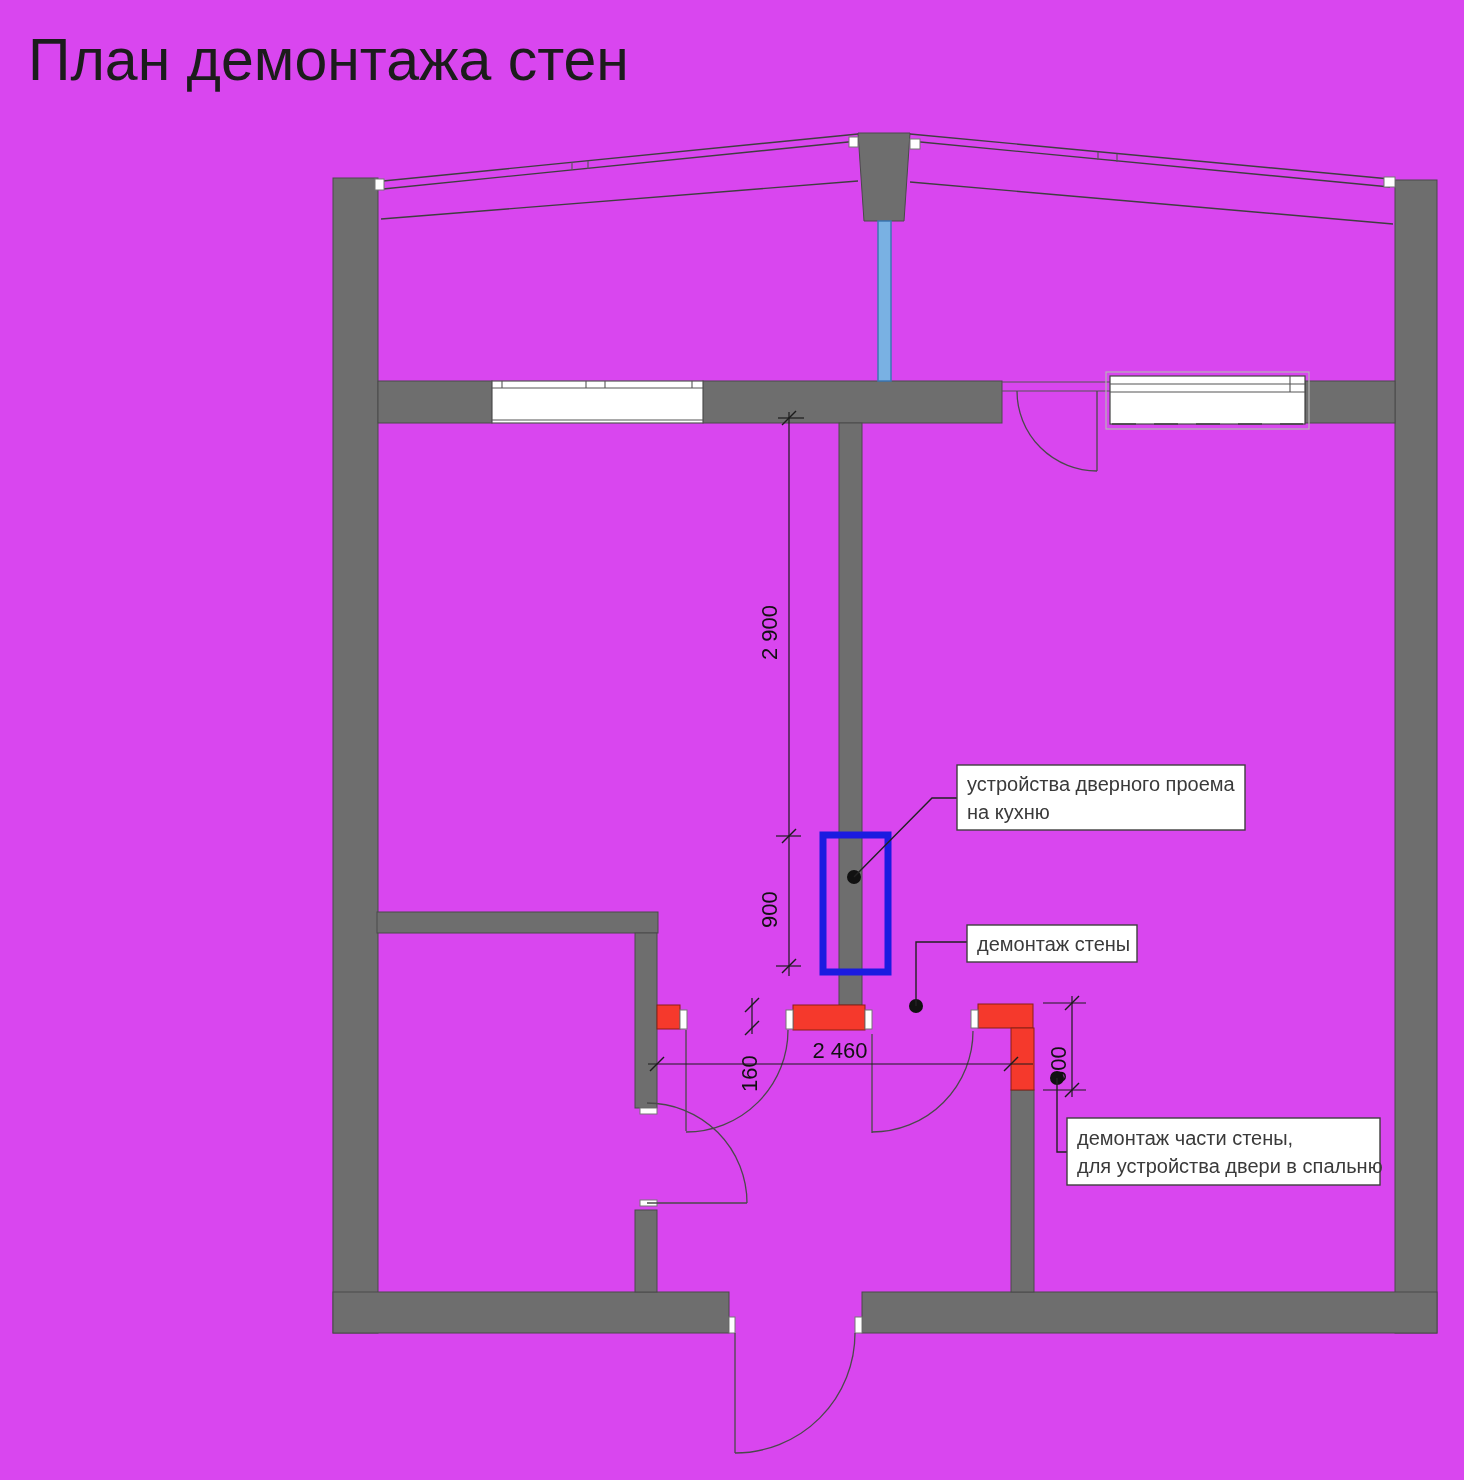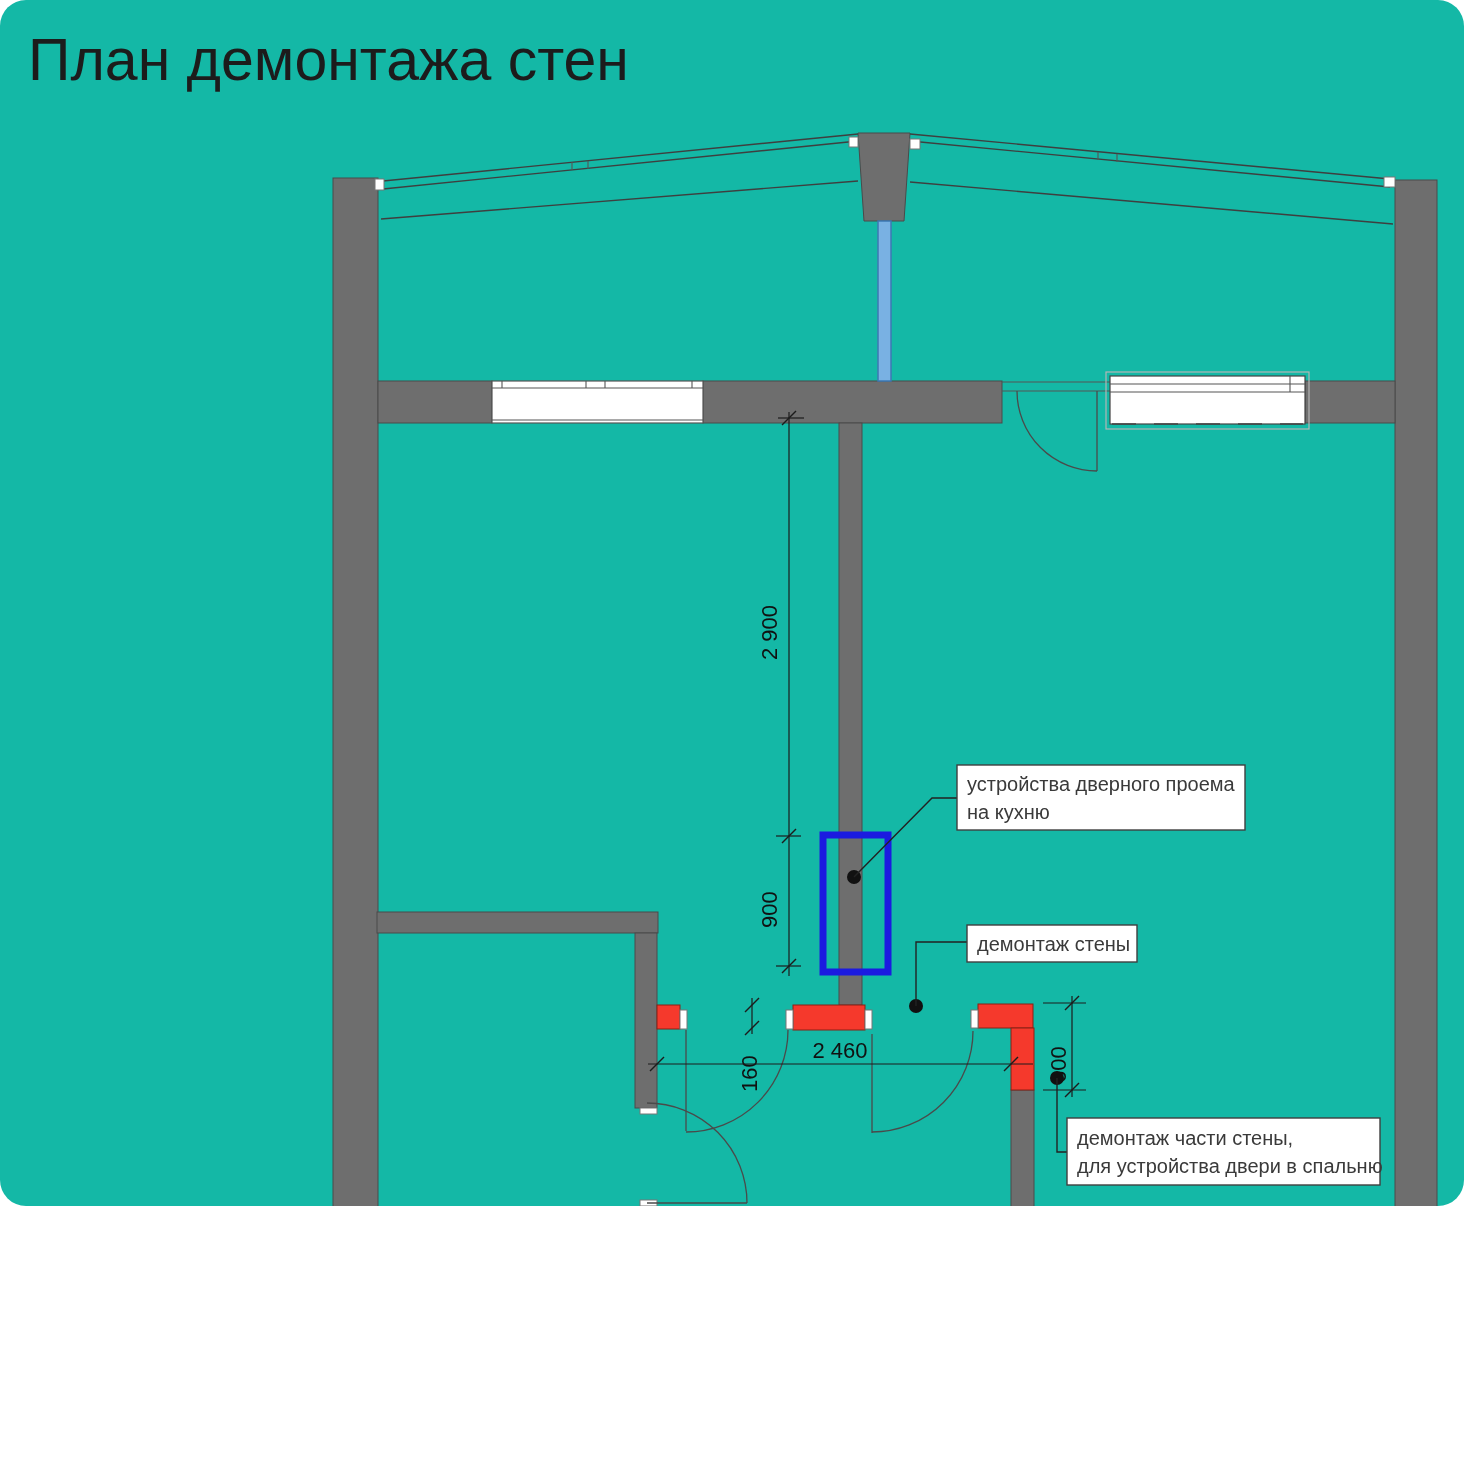--- a/index.html
+++ b/index.html
@@ -1,17 +1,17 @@
 <!DOCTYPE html>
 <html style="--wall-gray: #6e6e6e; --demolition-red: #f5392c; --highlight-blue: #1b1be0; --window-blue-fill: #79b1e3; --window-blue-stroke: #3c78b4; --line-dark: #3f3f3f;"><head>
 <meta charset="utf-8">
 <style>
   html,body{margin:0;padding:0;background:#ffffff;}
-  .page{position:relative;width:1464px;height:1206px;background:#14b8a6;overflow:hidden;
-        font-family:"Liberation Sans",sans-serif;border-radius:26px;}
+  .page{position:relative;width:1464px;height:1480px;background:#d946ef;overflow:hidden;
+        font-family:"Liberation Sans",sans-serif;}
   svg{display:block}
   .wall{fill:var(--wall-gray);stroke:#4a4a4a;stroke-width:1;}
   .red{fill:var(--demolition-red);stroke:#8a2015;stroke-width:1;}
   .jamb{fill:#ffffff;stroke:#777;stroke-width:1;}
   .thin{stroke:var(--line-dark);stroke-width:1.4;fill:none;}
   .thin2{stroke:#555;stroke-width:1.1;fill:none;}
   .arc{stroke:#4a4a4a;stroke-width:1.3;fill:none;}
   .dim{stroke:#1c1c1c;stroke-width:1.2;fill:none;}
   .tick{stroke:#1c1c1c;stroke-width:1.4;}
   .dimtext{font-family:"Liberation Sans",sans-serif;font-size:22px;fill:#111;}

